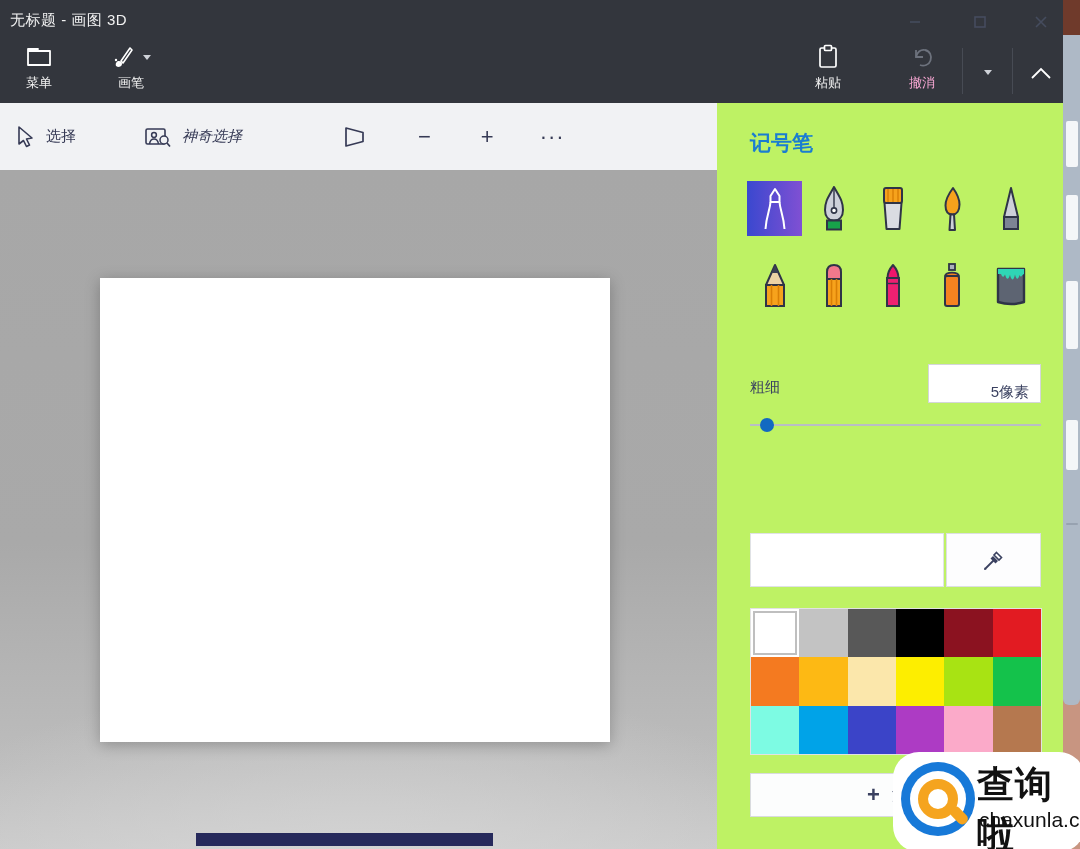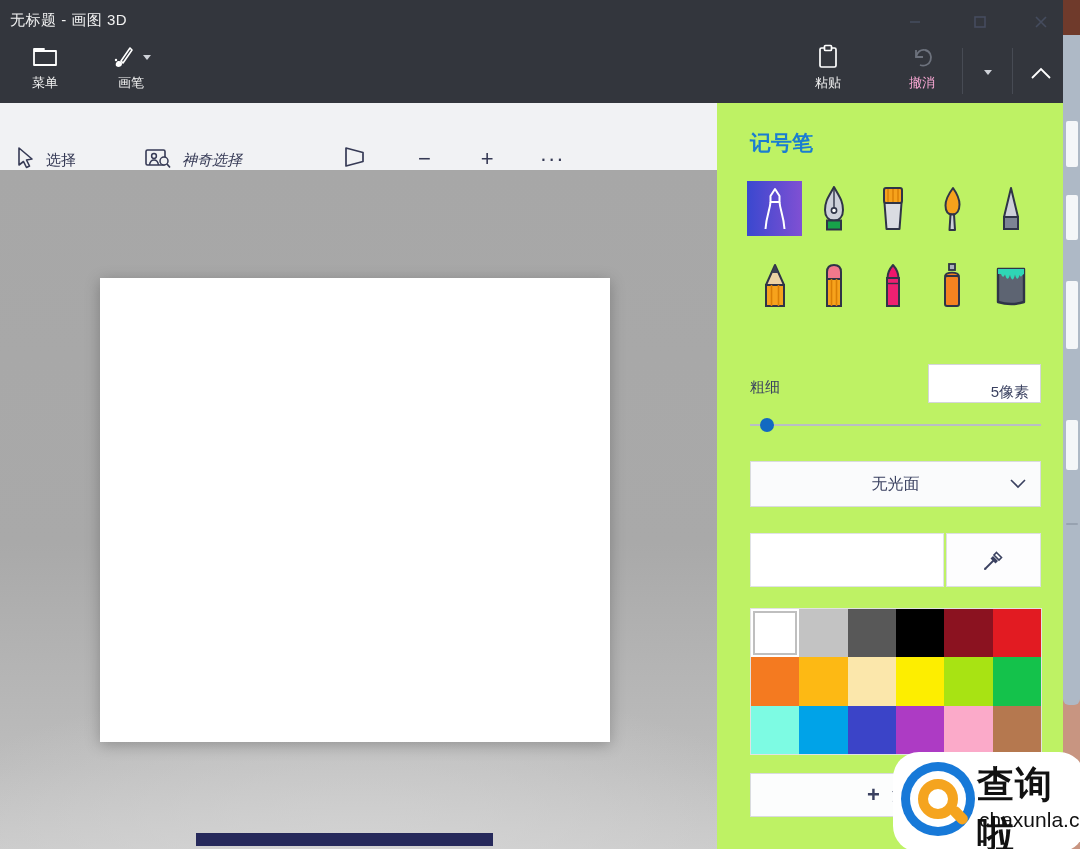--- a/index.html
+++ b/index.html
@@ -15,21 +15,21 @@
   .winctl svg { display:block; }
   .ribbon-item { top:44px; width:58px; height:54px; display:flex; flex-direction:column;
                  align-items:center; justify-content:flex-start; gap:4px; cursor:default; }
   .ribbon-item .lbl { font-size:13px; color:#f2f2f2; }
   .ribbon-item.dim .lbl { color:#f9a8d4; }
   .vsep { top:48px; width:1px; height:46px; background:#474b54; }
 
   
   .toolbar { left:0; top:103px; width:717px; height:67px; background:#f1f2f4;
              display:flex; align-items:center; color:#363a55; }
-  .tool { display:flex; align-items:flex-end; gap:10px; font-size:15px; padding:0 14px; height:100%; }
+  .tool { display:flex; align-items:center; gap:10px; font-size:15px; padding:0 14px; height:100%; }
   .tool .glyph { font-size:22px; line-height:1; color:#363a55; }
 
   
   .canvas-area { left:0; top:170px; width:717px; height:679px;
       background:radial-gradient(ellipse 120% 55% at 50% 108%, #d6d6d6 0%, rgba(214,214,214,0) 60%),
                  linear-gradient(180deg,#a7a7a7 0%, #a9a9a9 55%, #bdbdbd 88%, #c9c9c9 100%); }
   .canvas { left:100px; top:108px; width:510px; height:464px; background:#fff;
             box-shadow:0 3px 14px rgba(0,0,0,.25); }
   .hscroll { left:196px; top:663px; width:297px; height:13px; background:#26295b; }
 
@@ -104,21 +104,21 @@
     <svg width="14" height="14" viewBox="0 0 14 14">
         <rect x="2" y="2" width="10" height="10" fill="none" stroke="#454c5e" stroke-width="1.6"></rect>
       </svg>
   </div>
   <div class="abs winctl" style="left:1018px;">
     <svg width="14" height="14" viewBox="0 0 14 14">
         <path d="M2 2 L12 12 M12 2 L2 12" stroke="#454c5e" stroke-width="1.6"></path>
       </svg>
   </div>
 
-  <div class="abs ribbon-item" style="left:16px;">
+  <div class="abs ribbon-item" style="left:10px;">
     <svg width="28" height="26" viewBox="0 0 28 26">
       <path d="M3 7 H11 L13 5 H3 Z M3 7 V21 H25 V7 Z" fill="none" stroke="#fff" stroke-width="1.8" stroke-linejoin="round"></path>
     </svg>
     <span class="lbl">菜单</span>
   </div>
 
   <div class="abs ribbon-item" style="left:102px;">
     <div style="display:flex;align-items:center;gap:6px;">
       <svg width="26" height="26" viewBox="0 0 26 26">
         <path d="M6 22 C5 19 7 17 9 17 C11 17 12 18 12 20 C12 22 10 23 8 23 Z" fill="#fff"></path>
@@ -277,26 +277,20 @@
   <span class="abs lbl-thickness" style="left:33px;top:275px;">粗细</span>
   <div class="abs thickness-box">
     <span>5像素</span>
   </div>
 
   <div class="abs slider">
     <div class="track"></div>
     <div class="thumb" id="slider-thumb" style="left: calc(6% - 7px);"></div>
   </div>
 
-  <div class="abs dropdown">
-    <span>无光面</span>
-    <svg class="chev" width="16" height="10" viewBox="0 0 16 10">
-      <path d="M1 1 L8 8 L15 1" fill="none" stroke="#3a4160" stroke-width="1.6"></path>
-    </svg>
-  </div>
 
   <div class="abs swatch-current" id="current-color" style="background: rgb(255, 255, 255);"></div>
   <div class="abs eyedrop-btn">
     <svg width="26" height="26" viewBox="0 0 26 26">
       <path d="M4 22 L13 13" stroke="#3a4160" stroke-width="1.8"></path>
       <path d="M12 9 L17 14 L14.5 16.5 L9.5 11.5 Z" fill="#3a4160"></path>
       <path d="M15.5 5.5 L20.5 10.5 L18 13 L13 8 Z" fill="none" stroke="#3a4160" stroke-width="1.6"></path>
       <path d="M3 23 L5.5 22.5 L3.5 20.5 Z" fill="#3a4160"></path>
     </svg>
   </div>

